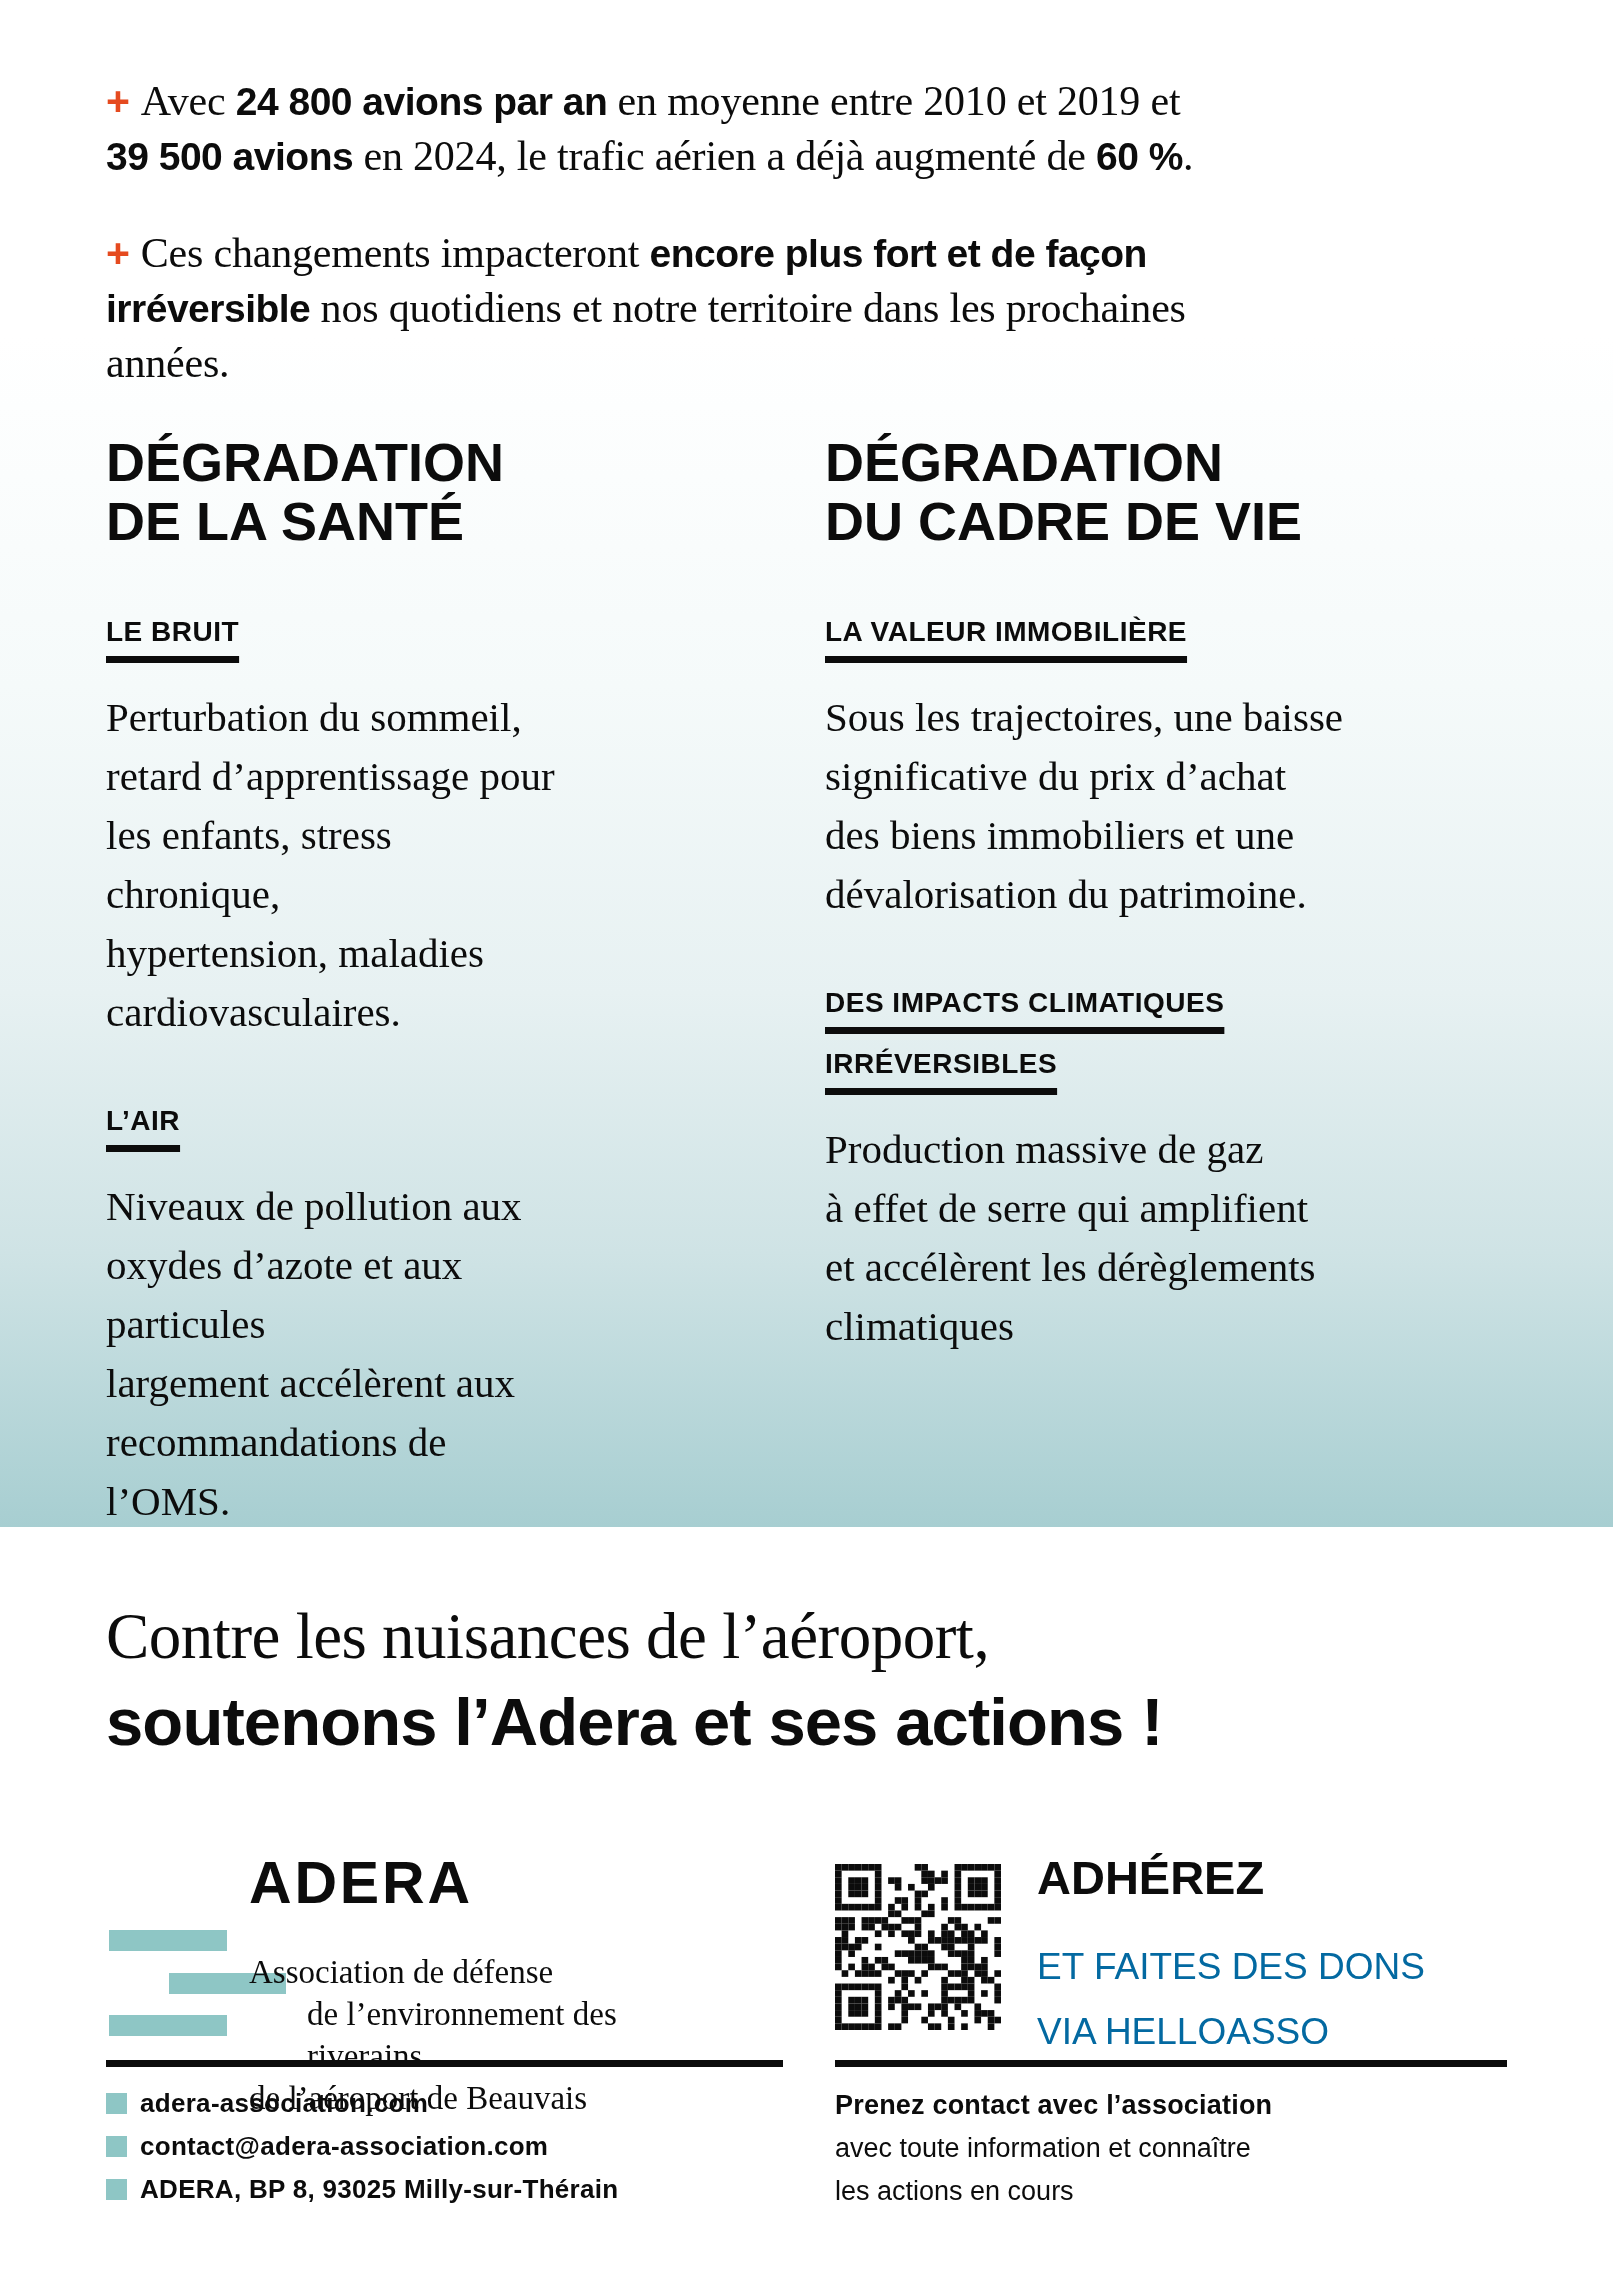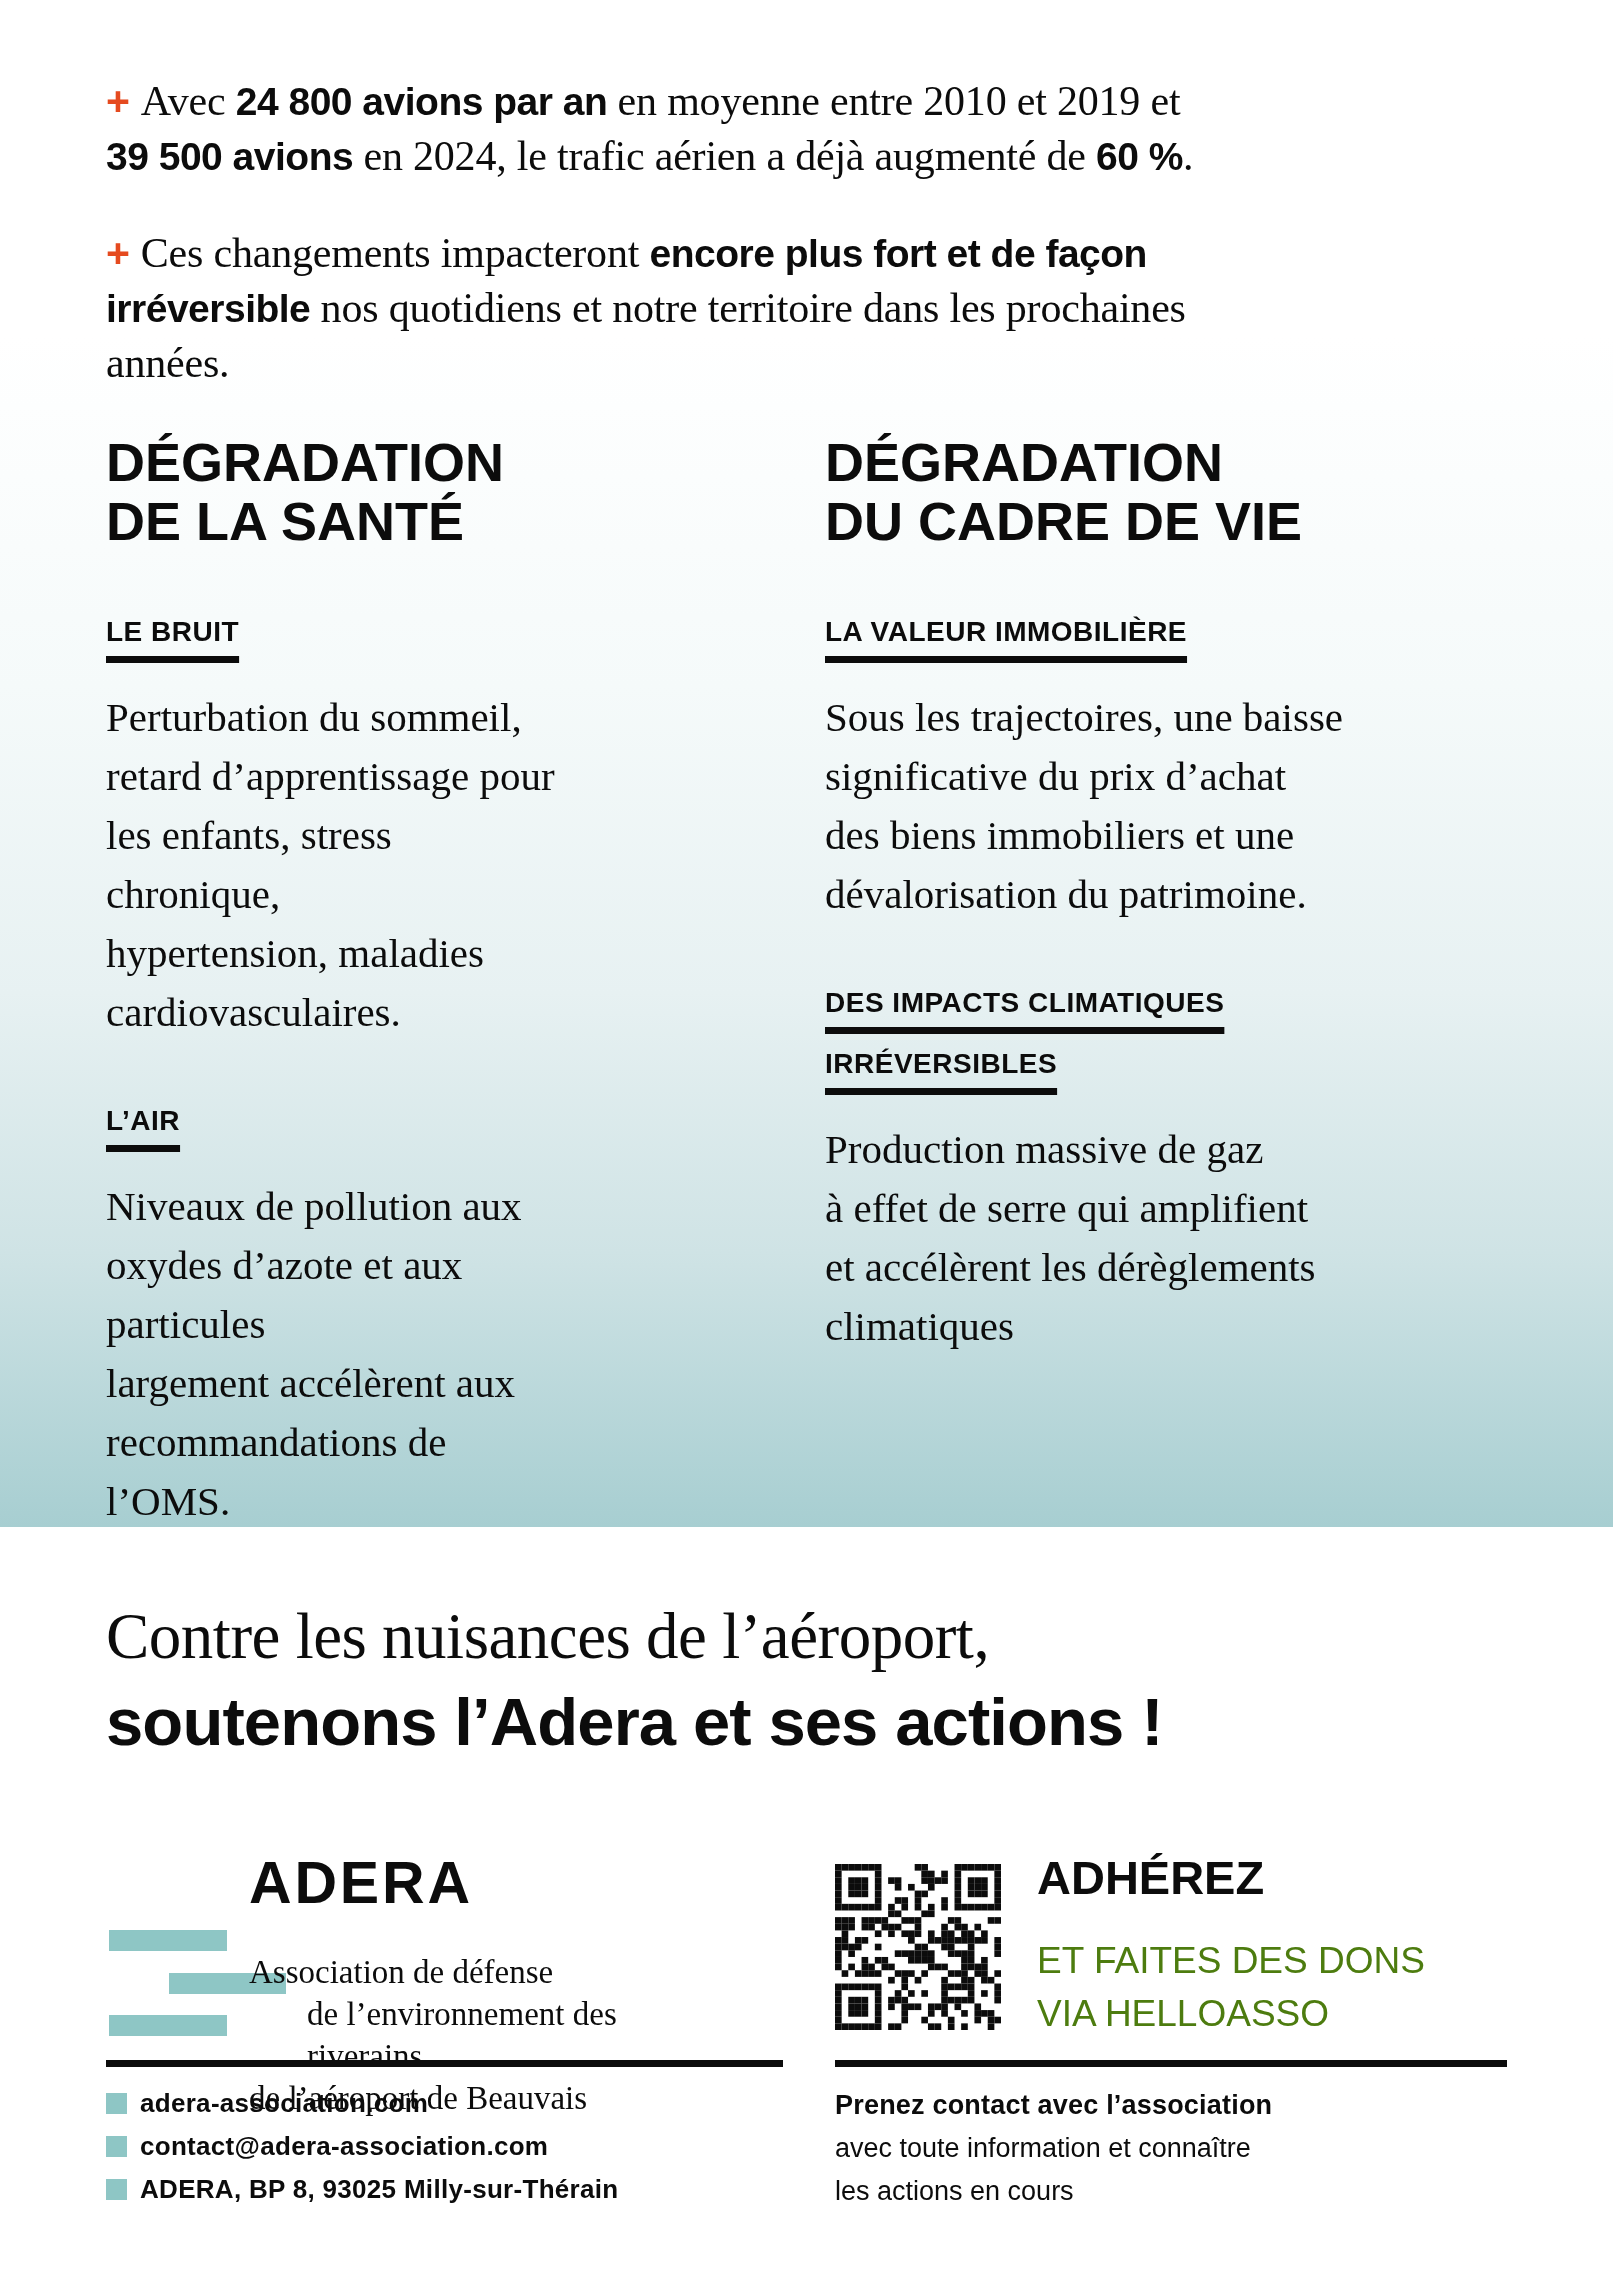--- a/index.html
+++ b/index.html
@@ -81,21 +81,21 @@
   }
 
   .qr { position:absolute; left:835px; top:1864px; width:166px; height:166px; }
   .adherez { position:absolute; left:1037px; top:1848px; }
   .adherez-title {
     font-family:"Liberation Sans","DejaVu Sans",sans-serif; font-weight:700;
     font-size:47px; line-height:59px; margin-bottom:27px;
   }
   .adherez-sub {
     font-family:"Liberation Sans","DejaVu Sans",sans-serif; font-weight:400;
-    font-size:37px; line-height:53px; white-space:pre-line; color:#4d7c0f;
+    font-size:37px; line-height:65px; white-space:pre-line; color:#0369a1;
   }
 
   .contacts-right {
     position:absolute; left:835px; top:2084px;
     font-family:"Liberation Sans","DejaVu Sans",sans-serif;
     font-size:27px; line-height:43px;
   }
   .contacts-right .t { font-weight:700; letter-spacing:0.2px; }
 </style>
 </head>

